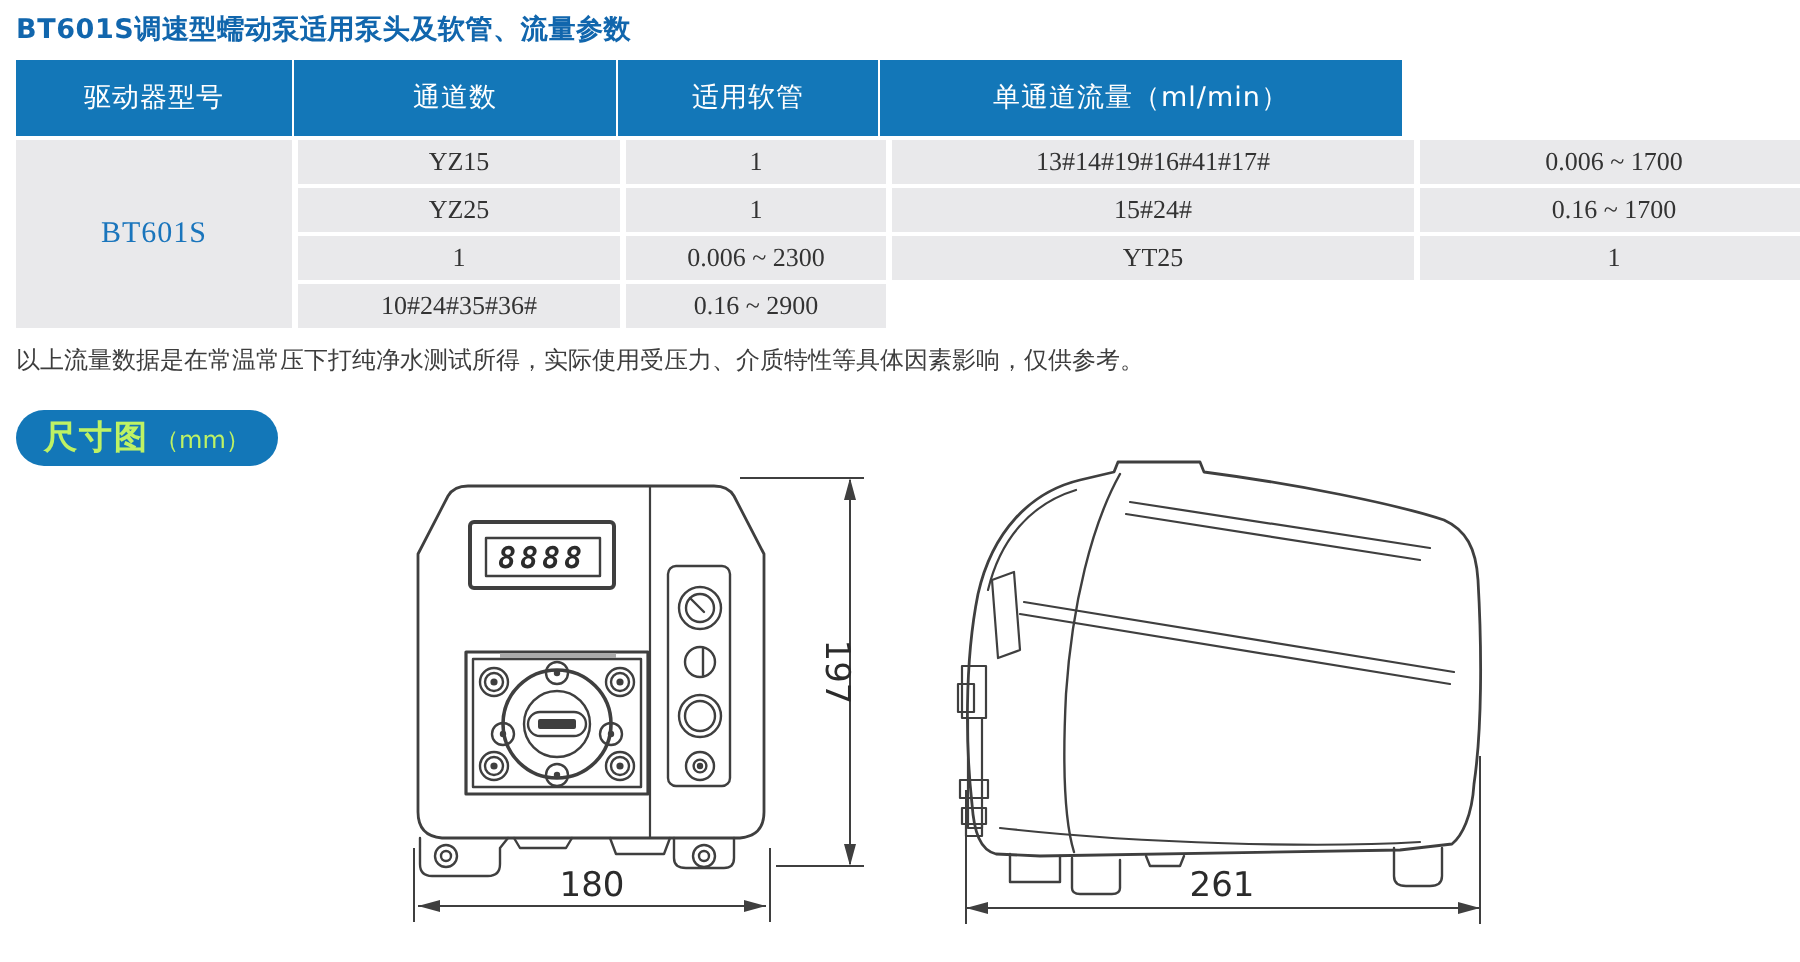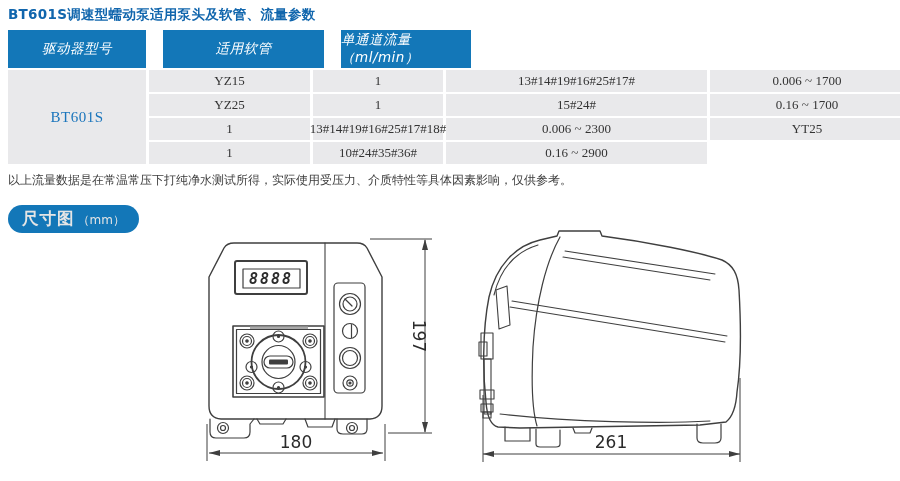--- a/index.html
+++ b/index.html
@@ -9,22 +9,21 @@
     font-family:"DejaVu Sans","Liberation Sans",sans-serif; overflow:hidden;
   }
   .page-title {
     position:absolute; top:6px; left:8px;
     font-size:13.5px; font-weight:bold; color:#1166ad; letter-spacing:.3px;
   }
   
   .spec-table { position:absolute; top:30px; left:8px; width:884px; }
   .thead {
     display:grid; grid-template-columns:138px 161px 130px 261px 194px;
-    column-gap:17px;
-    font-style:italic;
+    column-gap:1px;
   }
   .th {
     background:#1377b8; color:#fff; height:38px; font-size:13.5px;
     display:flex; align-items:center; justify-content:center; letter-spacing:.5px;
   }
   .tbody {
     display:grid; grid-template-columns:138px 161px 130px 261px 194px;
     gap:2px 3px; margin-top:2px;
   }
   .td {
@@ -34,21 +33,21 @@
   .td.driver {
     grid-column:1; grid-row:1 / span 4; height:auto;
     color:#1a75bc; font-size:15px; font-weight:500; letter-spacing:.5px;
   }
   .note {
     position:absolute; top:172px; left:8px; font-size:12px; color:#3d3d3d;
   }
   
   .dim-badge {
     position:absolute; top:205px; left:8px; height:28px; min-width:127px;
-    background:#1377b8; border-radius:15px; color:#e5e5e5;
+    background:#1377b8; border-radius:15px; color:#bef264;
     display:inline-flex; align-items:center; justify-content:center;
     padding:0 14px; gap:3px;
   }
   .dim-badge .zh { font-size:16.5px; font-weight:bold; letter-spacing:1px; }
   .dim-badge .unit { font-size:12px; position:relative; top:1px; }
   
   .drawings { position:absolute; top:230px; left:0; }
   .seg {
     font-family:"DejaVu Sans Mono","Liberation Mono",monospace;
     font-weight:bold; font-style:italic; letter-spacing:2px;
@@ -58,38 +57,38 @@
 </head>
 <body>
 
 <div class="page">
 
   <div class="page-title">BT601S调速型蠕动泵适用泵头及软管、流量参数</div>
 
   <div class="spec-table">
     <div class="thead">
       <div class="th">驱动器型号</div>
+      <div class="th">通道数</div>
       <div class="th">适用软管</div>
       <div class="th">单通道流量（ml/min）</div>
     </div>
     <div class="tbody">
       <div class="td driver">BT601S</div>
 
       <div class="td">YZ15</div>
       <div class="td">1</div>
-      <div class="td">13#14#19#16#25#17#</div>
+      <div class="td">13#14#19#16#41#17#</div>
       <div class="td">0.006 ~ 1700</div>
 
       <div class="td">YZ25</div>
       <div class="td">1</div>
       <div class="td">15#24#</div>
       <div class="td">0.16 ~ 1700</div>
 
       <div class="td">1</div>
-      <div class="td">13#14#19#16#25#17#18#</div>
       <div class="td">0.006 ~ 2300</div>
 
       <div class="td">YT25</div>
       <div class="td">1</div>
       <div class="td">10#24#35#36#</div>
       <div class="td">0.16 ~ 2900</div>
     </div>
   </div>
 
   <div class="note">以上流量数据是在常温常压下打纯净水测试所得，实际使用受压力、介质特性等具体因素影响，仅供参考。</div>

